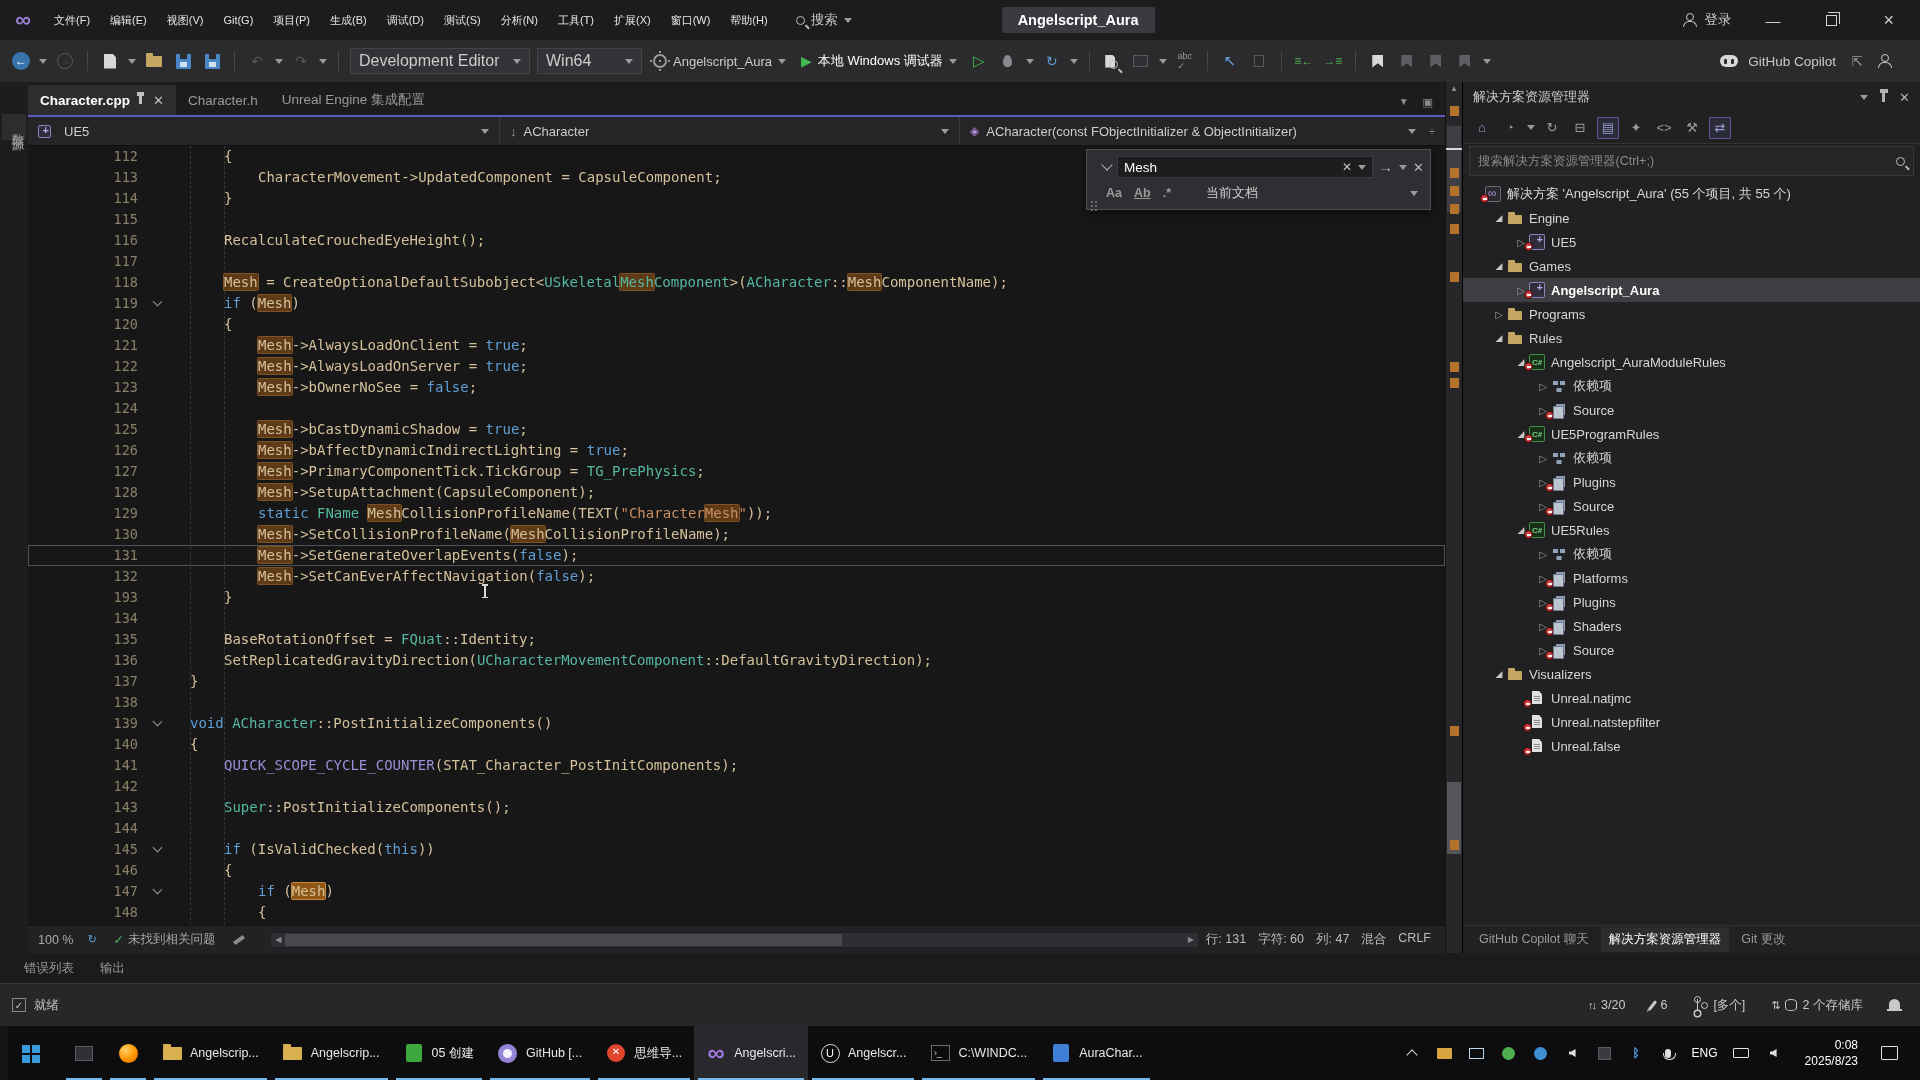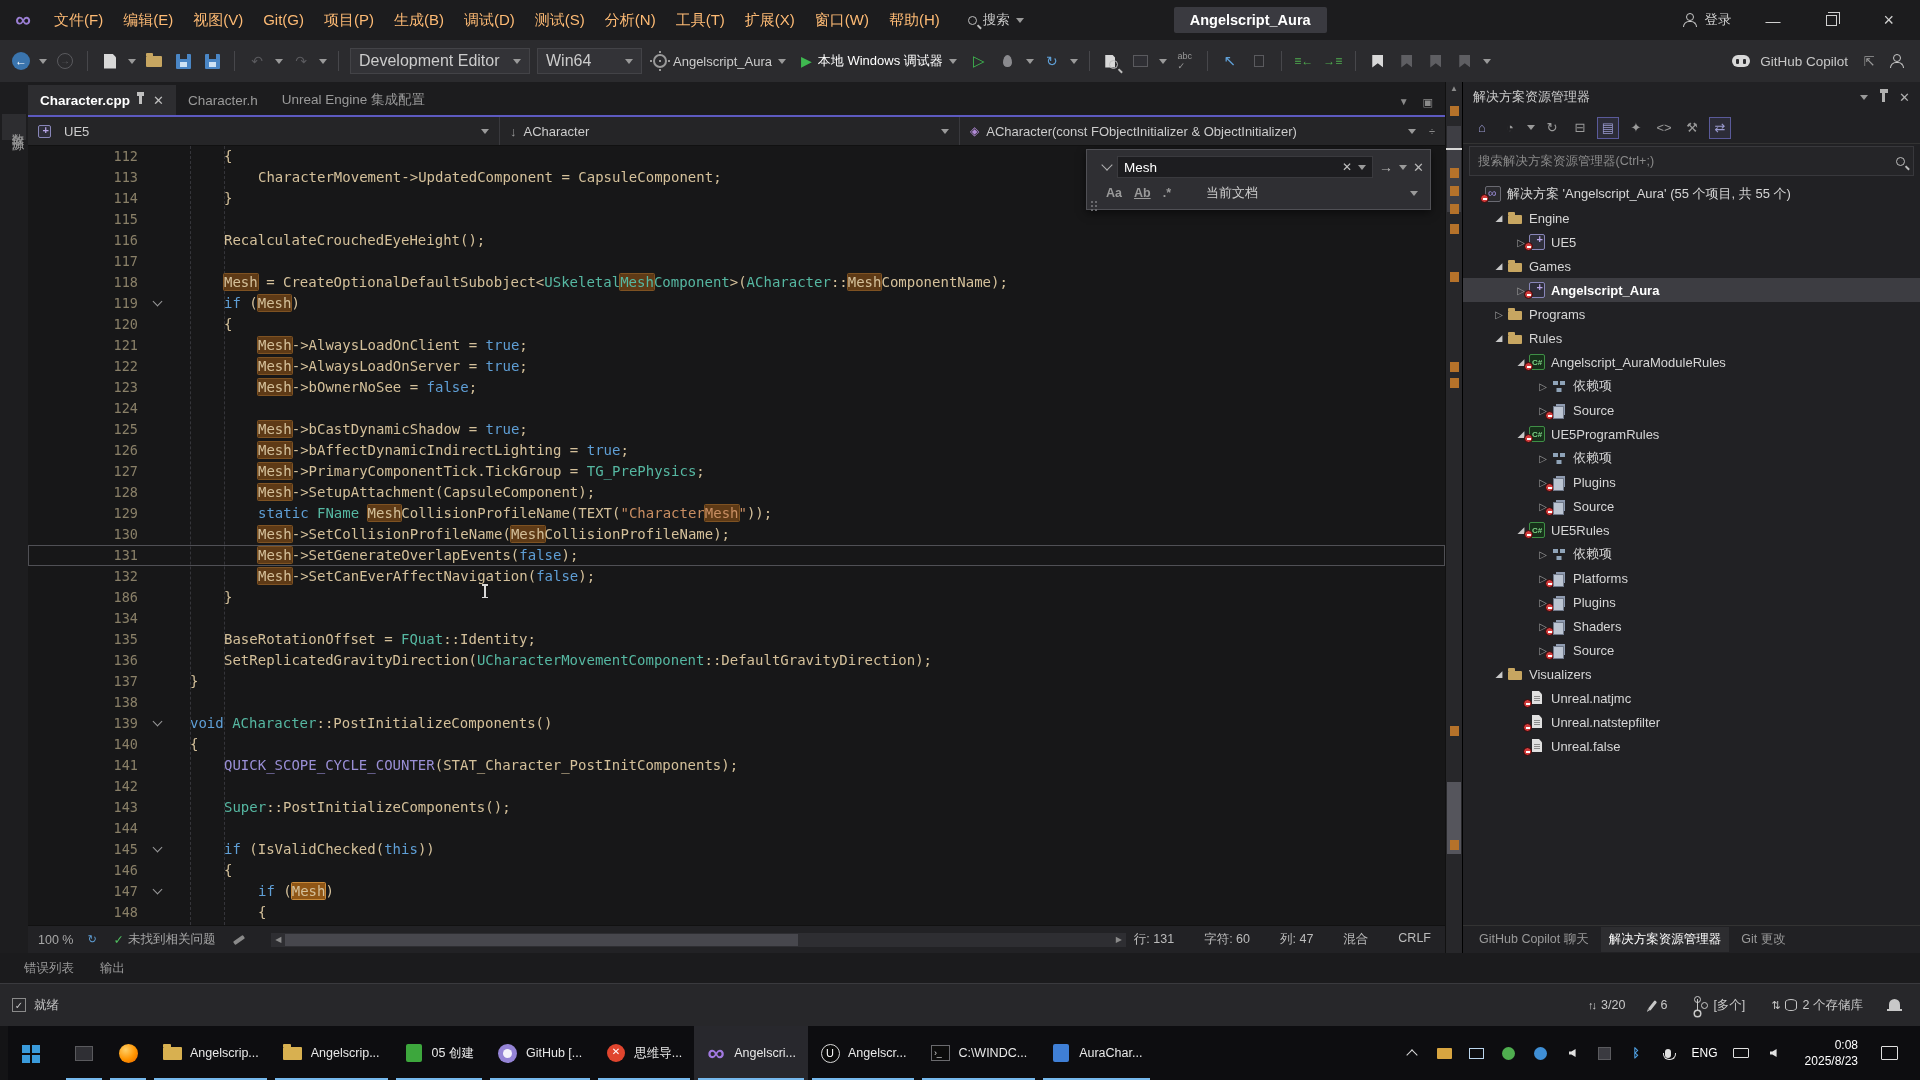--- a/index.html
+++ b/index.html
@@ -3,21 +3,21 @@
 <meta charset="utf-8">
 <style>
   * { margin:0; padding:0; box-sizing:border-box; }
   html,body { width:1920px; height:1080px; overflow:hidden; background:#141416;
     font-family:"Liberation Sans","DejaVu Sans",sans-serif; color:#cccccc; }
   .row { display:flex; align-items:center; }
 
   
   #titlebar { position:absolute; left:0; top:0; width:1920px; height:40px; background:#1c1c1e; display:flex; align-items:center; }
   #vs-logo { width:26px; height:26px; margin:0 8px 0 10px; color:#9b7fd4; font-size:22px; font-weight:bold; text-align:center; line-height:26px; }
-  .menu-item { padding:0 10px; font-size:15px; color:#fdba74; line-height:40px; cursor:default; }
+  .menu-item { padding:0 10px; font-size:11px; color:#e5e5e5; line-height:40px; cursor:default; }
   #title-search { display:flex; align-items:center; margin-left:18px; gap:6px; color:#c8c8c8; font-size:13.5px; }
   .mag { width:9px; height:9px; border:1.5px solid #bdbdbd; border-radius:50%; position:relative; display:inline-block; }
   .mag::after { content:""; position:absolute; width:5px; height:1.5px; background:#bdbdbd; transform:rotate(45deg); left:8px; top:9px; }
   .caret-down { width:0; height:0; border-left:4px solid transparent; border-right:4px solid transparent; border-top:5px solid #9a9a9a; display:inline-block; }
   #solution-title-box { margin-left:150px; background:#3a3a40; padding:5px 16px; font-size:14.5px; font-weight:bold; color:#ffffff; border-radius:2px; }
   #titlebar-right { margin-left:auto; display:flex; align-items:center; gap:22px; padding-right:14px; }
   .person-ic { width:14px; height:14px; position:relative; display:inline-block; }
   .person-ic::before { content:""; position:absolute; width:6px; height:6px; border:1.5px solid #c8c8c8; border-radius:50%; left:3px; top:0; }
   .person-ic::after { content:""; position:absolute; width:12px; height:5px; border:1.5px solid #c8c8c8; border-bottom:none; border-radius:6px 6px 0 0; left:0; bottom:0; }
   .winbtn { font-size:15px; color:#d0d0d0; padding:0 12px; }
@@ -43,21 +43,21 @@
   .gear-ic { width:14px; height:14px; border:2px solid #9a9a9a; border-radius:50%; position:relative; }
   .gear-ic::before { content:""; position:absolute; inset:3px; border-radius:50%; }
   .gear-ic::after { content:""; position:absolute; width:2px; height:2px; left:4px; top:4px; background:#9a9a9a;
      box-shadow:0 -9px 0 #9a9a9a, 0 9px 0 #9a9a9a, -9px 0 0 #9a9a9a, 9px 0 0 #9a9a9a; }
   #run-button { display:flex; align-items:center; gap:6px; color:#ffffff; font-size:13px; padding:0 4px; }
   .play-solid { color:#3fb950; font-size:14px; }
   .play-outline { color:#3fb950; font-size:15px; }
   .flame { width:9px; height:12px; background:#8a8a8e; border-radius:50% 50% 45% 45% / 65% 65% 35% 35%; }
   .flag { width:11px; height:13px; background:#d8d8d8; clip-path:polygon(0 0,100% 0,100% 100%,50% 68%,0 100%); }
   .flag.dim { background:#5e5e62; }
-  #copilot-cluster { margin-left:auto; display:flex; align-items:center; gap:10px; padding-right:16px; color:#c8c8c8; font-size:13.5px; }
+  #copilot-cluster { margin-left:auto; display:flex; align-items:center; gap:10px; padding-right:28px; color:#c8c8c8; font-size:13.5px; }
   .copilot-ic { width:18px; height:12px; background:#d8d8d8; border-radius:6px; position:relative; }
   .copilot-ic::before { content:""; position:absolute; width:3px; height:5px; background:#2b2b2e; left:4px; top:3.5px; border-radius:1px; }
   .copilot-ic::after { content:""; position:absolute; width:3px; height:5px; background:#2b2b2e; right:4px; top:3.5px; border-radius:1px; }
 
   
   #main { position:absolute; left:0; top:82px; width:1920px; height:871px; display:flex; background:#171718; }
   #left-strip { width:28px; background:#1d1d1f; position:relative; }
   #datasource-tab { position:absolute; top:32px; left:2px; width:24px; padding:10px 0; background:#2d2d30; color:#9a9a9a; font-size:12.5px; writing-mode:vertical-rl; text-align:center; letter-spacing:2px; }
 
   #editor-col { flex:1; display:flex; flex-direction:column; min-width:0; }
@@ -150,21 +150,21 @@
 
   
   #ed-bottom { height:28px; background:#222225; display:flex; align-items:center; font-size:12.5px; color:#a8a8a8; border-top:1px solid #111; }
   #zoom-combo { padding:0 8px 0 10px; display:flex; gap:5px; align-items:center; }
   .health-check { color:#4fbf5f; font-weight:bold; margin:0 4px 0 10px; }
   .brush-ic { width:12px; height:4px; background:#8a8a8a; transform:rotate(-35deg); margin:0 18px; border-radius:1px; }
   #hscroll { flex:1; height:14px; margin:0 8px; background:#2e2e32; position:relative; display:flex; align-items:center; }
   #hscroll .arr { width:14px; text-align:center; font-size:8px; color:#8a8a8a; }
   #hscroll .track { flex:1; height:100%; position:relative; }
   #hscroll .thumb { position:absolute; left:0; top:1px; bottom:1px; width:62%; background:#47474d; }
-  #ed-pos { display:flex; gap:30px; padding-right:14px; color:#bcbcbc; }
+  #ed-pos { display:flex; gap:12px; padding-right:14px; color:#bcbcbc; }
 
   
   #panel-row { position:absolute; left:0; top:953px; width:1920px; height:30px; background:#1b1b1d; display:flex; align-items:center; padding-left:24px; gap:26px; font-size:12.5px; color:#9a9a9a; }
   #statusbar { position:absolute; left:0; top:983px; width:1920px; height:43px; background:#27272a; display:flex; align-items:center; font-size:12.5px; color:#c8c8c8; border-top:1px solid #3a3a3e; }
   #sb-ready { display:flex; align-items:center; gap:8px; padding-left:12px; }
   .sb-check { width:14px; height:14px; border:1px solid #8a8a8a; color:#c8c8c8; font-size:10px; text-align:center; line-height:13px; }
   #sb-right { margin-left:auto; display:flex; align-items:center; gap:26px; padding-right:20px; }
   .sb-item { display:flex; align-items:center; gap:6px; }
   .updown { font-size:11px; letter-spacing:-2px; color:#c8c8c8; }
   .pencil { width:3px; height:11px; background:#c8c8c8; transform:rotate(38deg); border-radius:1px; position:relative; }
@@ -493,21 +493,21 @@
             <span class="ln">131</span>
             <span class="fold"></span>
             <span class="code-text" style="padding-left: 88px;"><span class="seg c-d mh">Mesh</span><span class="seg c-d">-&gt;SetGenerateOverlapEvents(</span><span class="seg c-k">false</span><span class="seg c-d">);</span></span>
           </div>
           <div class="code-line">
             <span class="ln">132</span>
             <span class="fold"></span>
             <span class="code-text" style="padding-left: 88px;"><span class="seg c-d mh">Mesh</span><span class="seg c-d">-&gt;SetCanEverAffectNavigation(</span><span class="seg c-k">false</span><span class="seg c-d">);</span></span>
           </div>
           <div class="code-line">
-            <span class="ln">186</span>
+            <span class="ln">193</span>
             <span class="fold"></span>
             <span class="code-text" style="padding-left: 54px;"><span class="seg c-d">}</span></span>
           </div>
           <div class="code-line">
             <span class="ln">134</span>
             <span class="fold"></span>
             <span class="code-text" style="padding-left: 20px;"></span>
           </div>
           <div class="code-line">
             <span class="ln">135</span>

